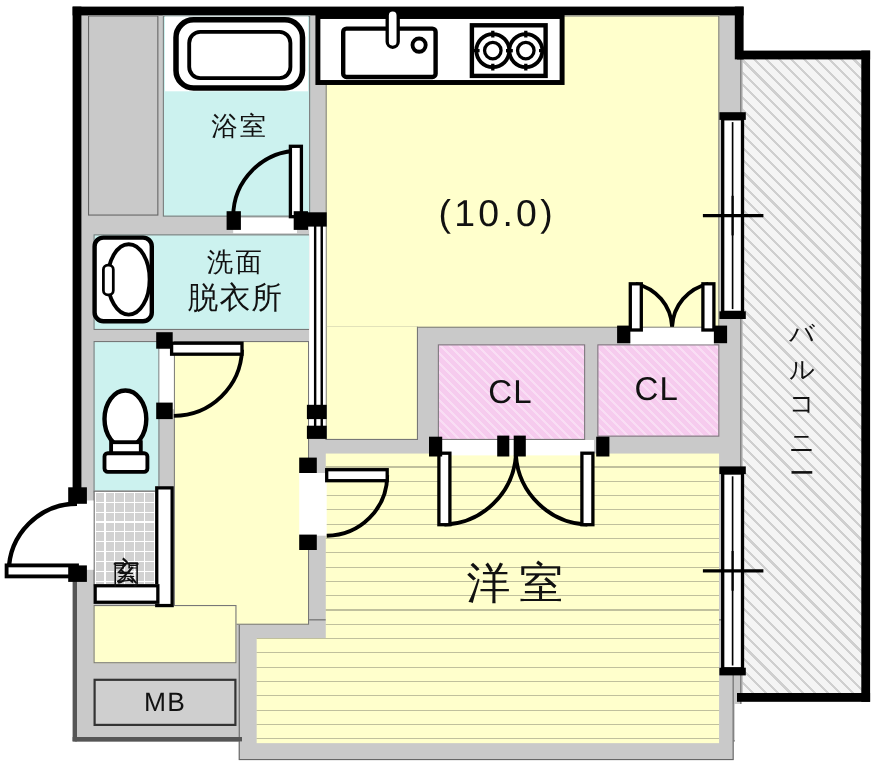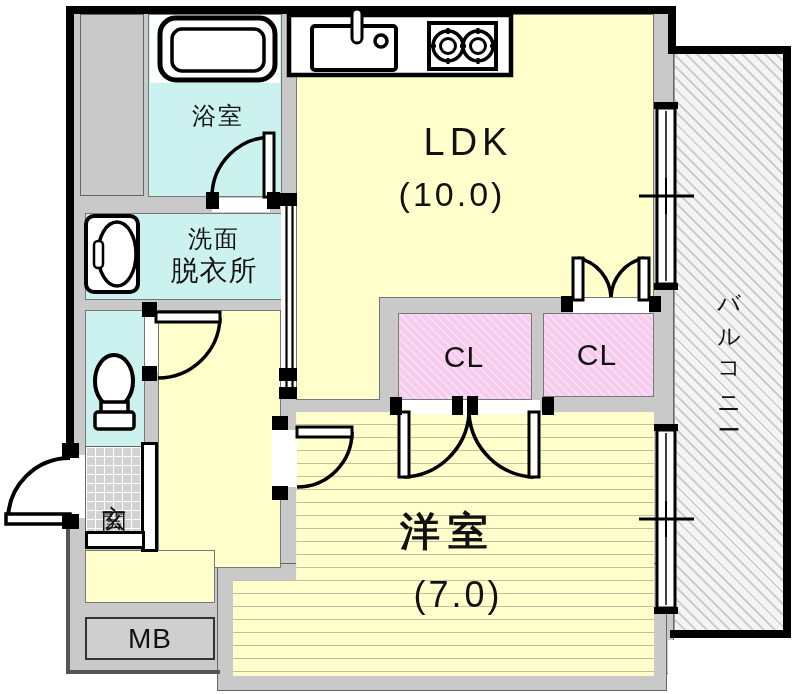--- a/index.html
+++ b/index.html
@@ -180,26 +180,24 @@
     <g stroke="#000">
       <rect x="657" y="430" width="18" height="178" fill="#fff" stroke-width="3"></rect>
       <path d="M666,433 V605" stroke-width="1.5"></path>
       <path d="M639,519 H694" stroke-width="3"></path>
       <path d="M666,501 V537" stroke-width="2"></path>
       <rect x="654" y="424" width="24" height="7" fill="#000" stroke="none"></rect>
       <rect x="654" y="607" width="24" height="7" fill="#000" stroke="none"></rect>
     </g>
   </svg>
 
-  <div class="lbl" style="left:468px;top:142px;font-size:38px;letter-spacing:5px;">LDK</div>
   <div class="lbl" style="left:452px;top:194px;font-size:34px;letter-spacing:3px;">(10.0)</div>
-  <div class="lbl" style="left:448px;top:531px;font-size:40px;letter-spacing:8px;font-weight:bold;">洋室</div>
-  <div class="lbl" style="left:458px;top:595px;font-size:36px;letter-spacing:3px;">(7.0)</div>
+  <div class="lbl" style="left:472px;top:531px;font-size:40px;letter-spacing:8px;">洋室</div>
   <div class="lbl" style="left:218px;top:116px;font-size:24px;letter-spacing:2px;">浴室</div>
   <div class="lbl" style="left:214px;top:239px;font-size:24px;letter-spacing:2px;">洗面</div>
   <div class="lbl" style="left:214px;top:271px;font-size:28px;letter-spacing:1px;">脱衣所</div>
   <div class="lbl vert" style="left:114px;top:492px;font-size:24px;letter-spacing:6px;">玄関</div>
   <div class="lbl" style="left:464px;top:357px;font-size:30px;letter-spacing:1px;">CL</div>
   <div class="lbl" style="left:597px;top:355px;font-size:30px;letter-spacing:1px;">CL</div>
   <div class="lbl vert" style="left:729px;top:352px;font-size:23px;letter-spacing:9px;">バルコニー</div>
-  <div class="lbl" style="left:150px;top:639px;font-size:28px;letter-spacing:1px;">MB</div>
+  <div class="lbl" style="left:150px;top:639px;font-size:24px;letter-spacing:1px;">MB</div>
 
 </div>
 
 </body></html>

